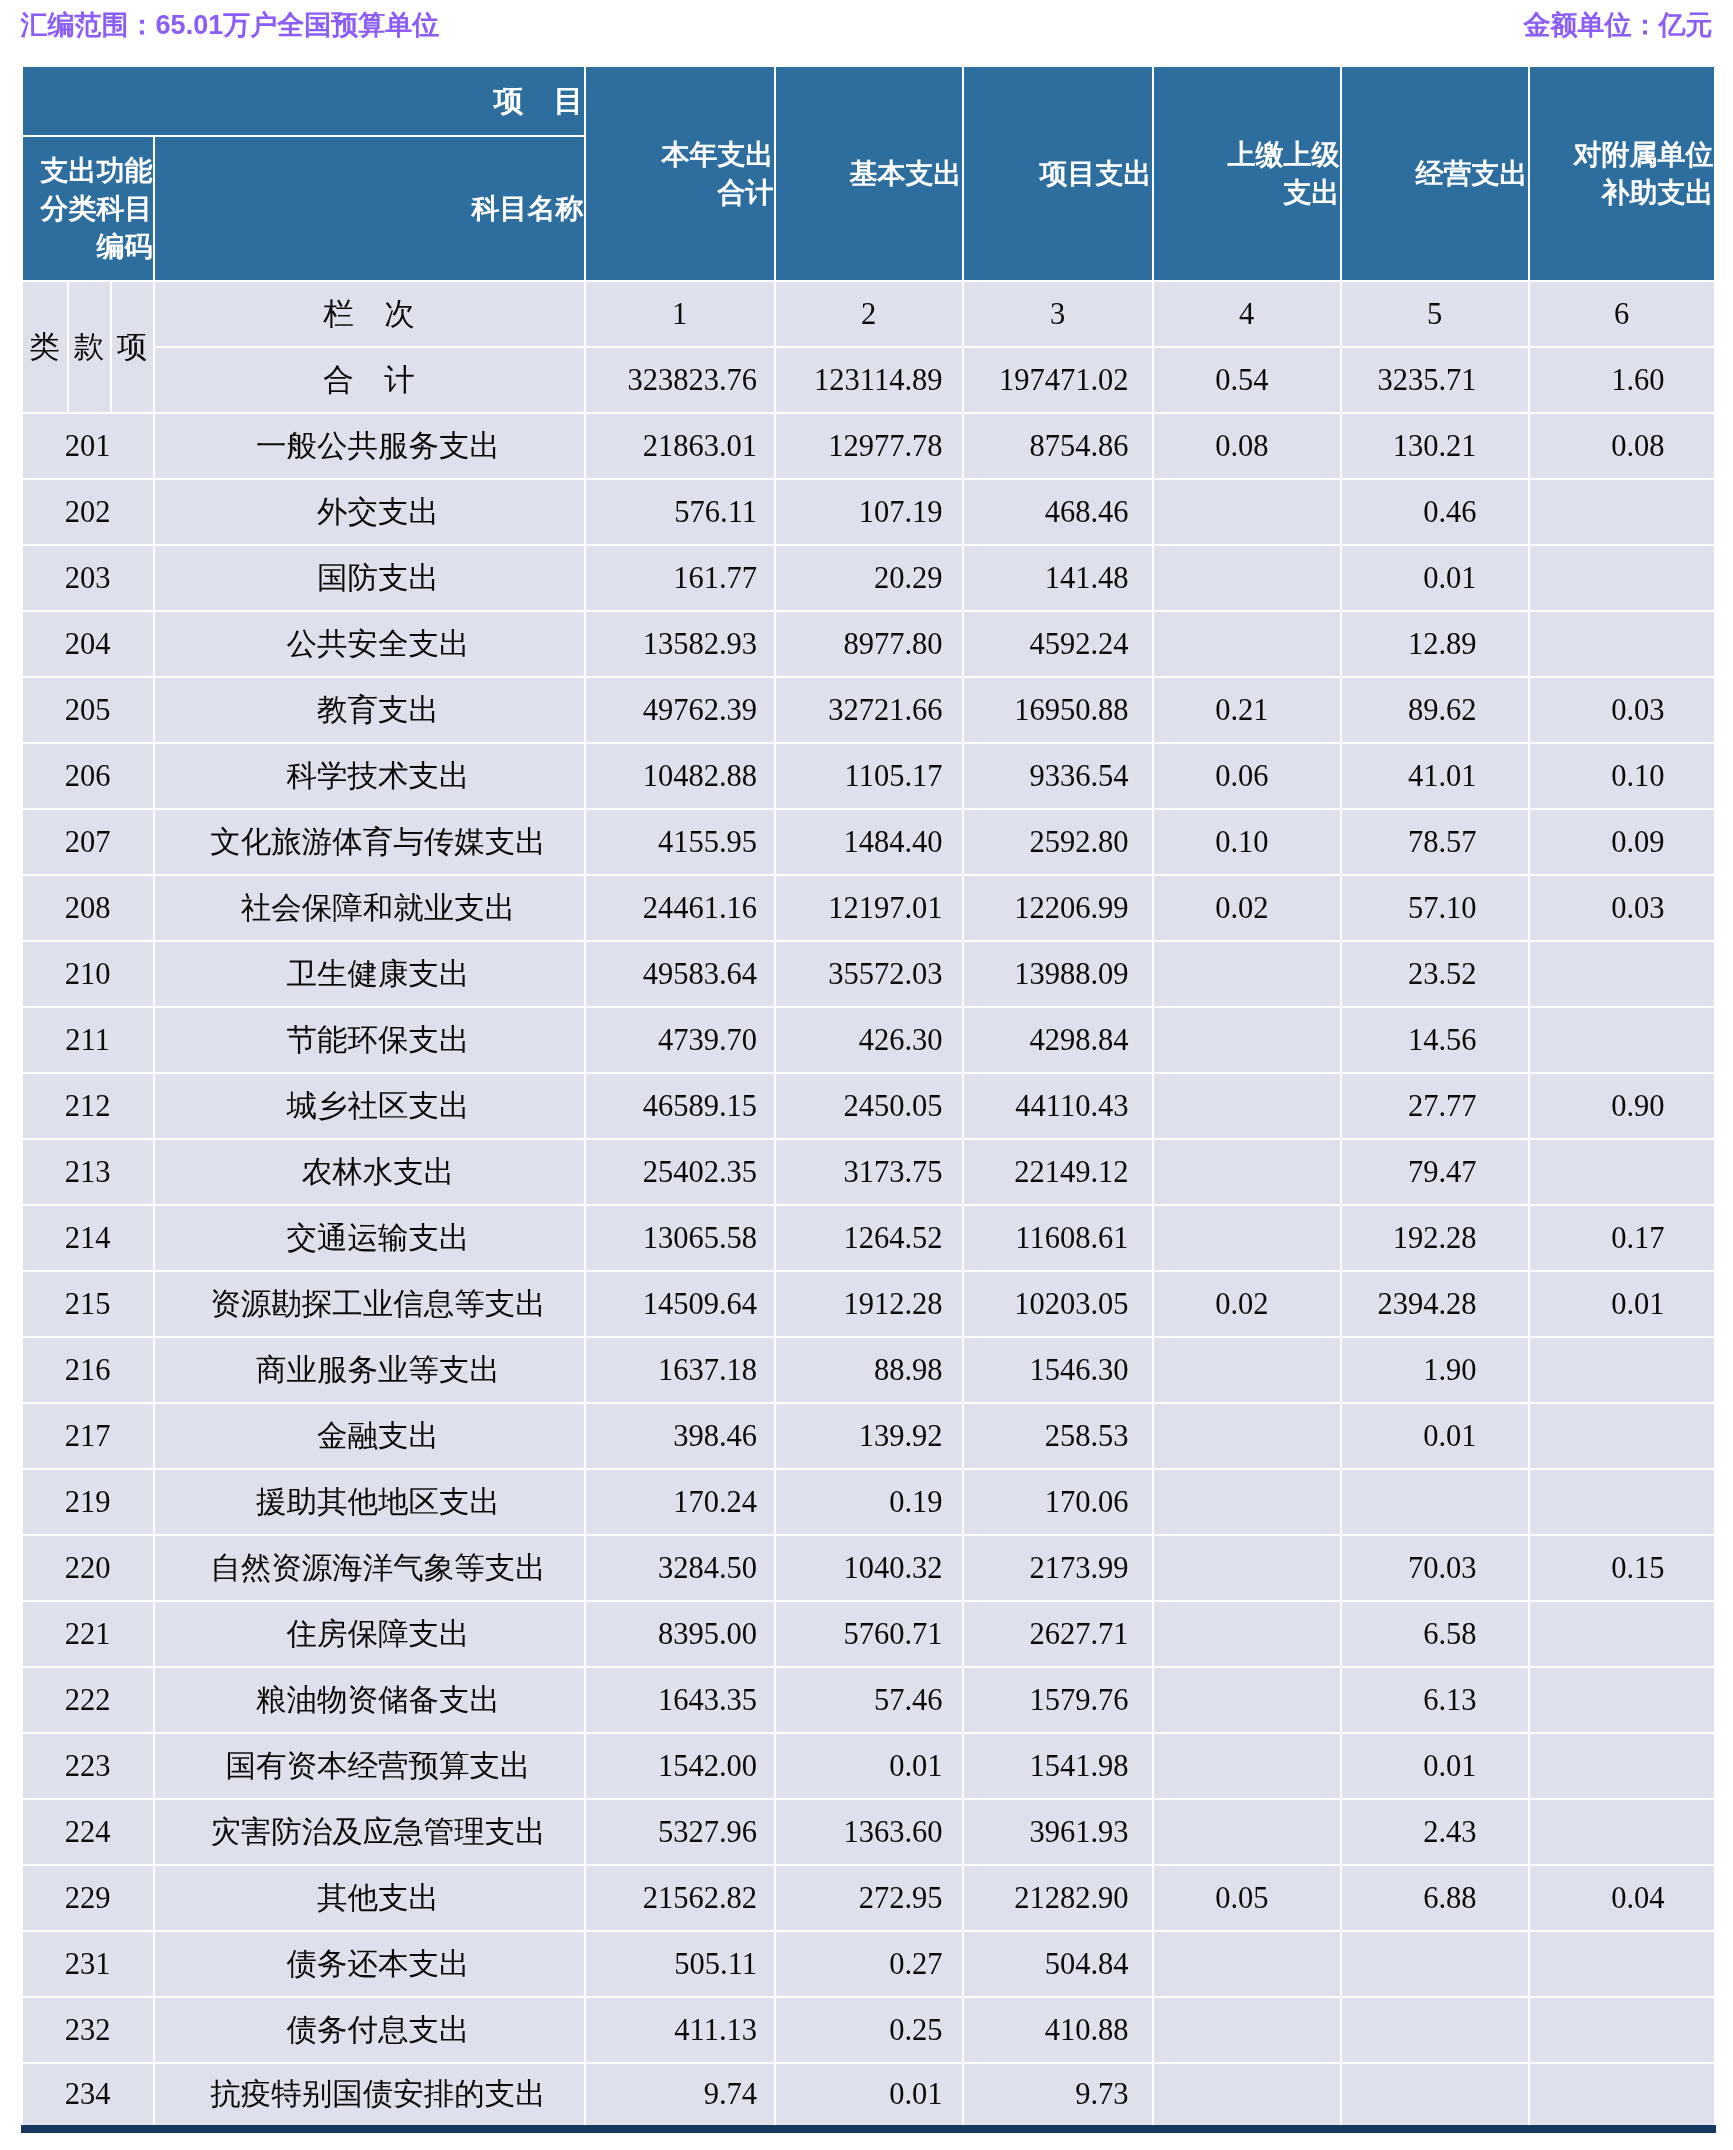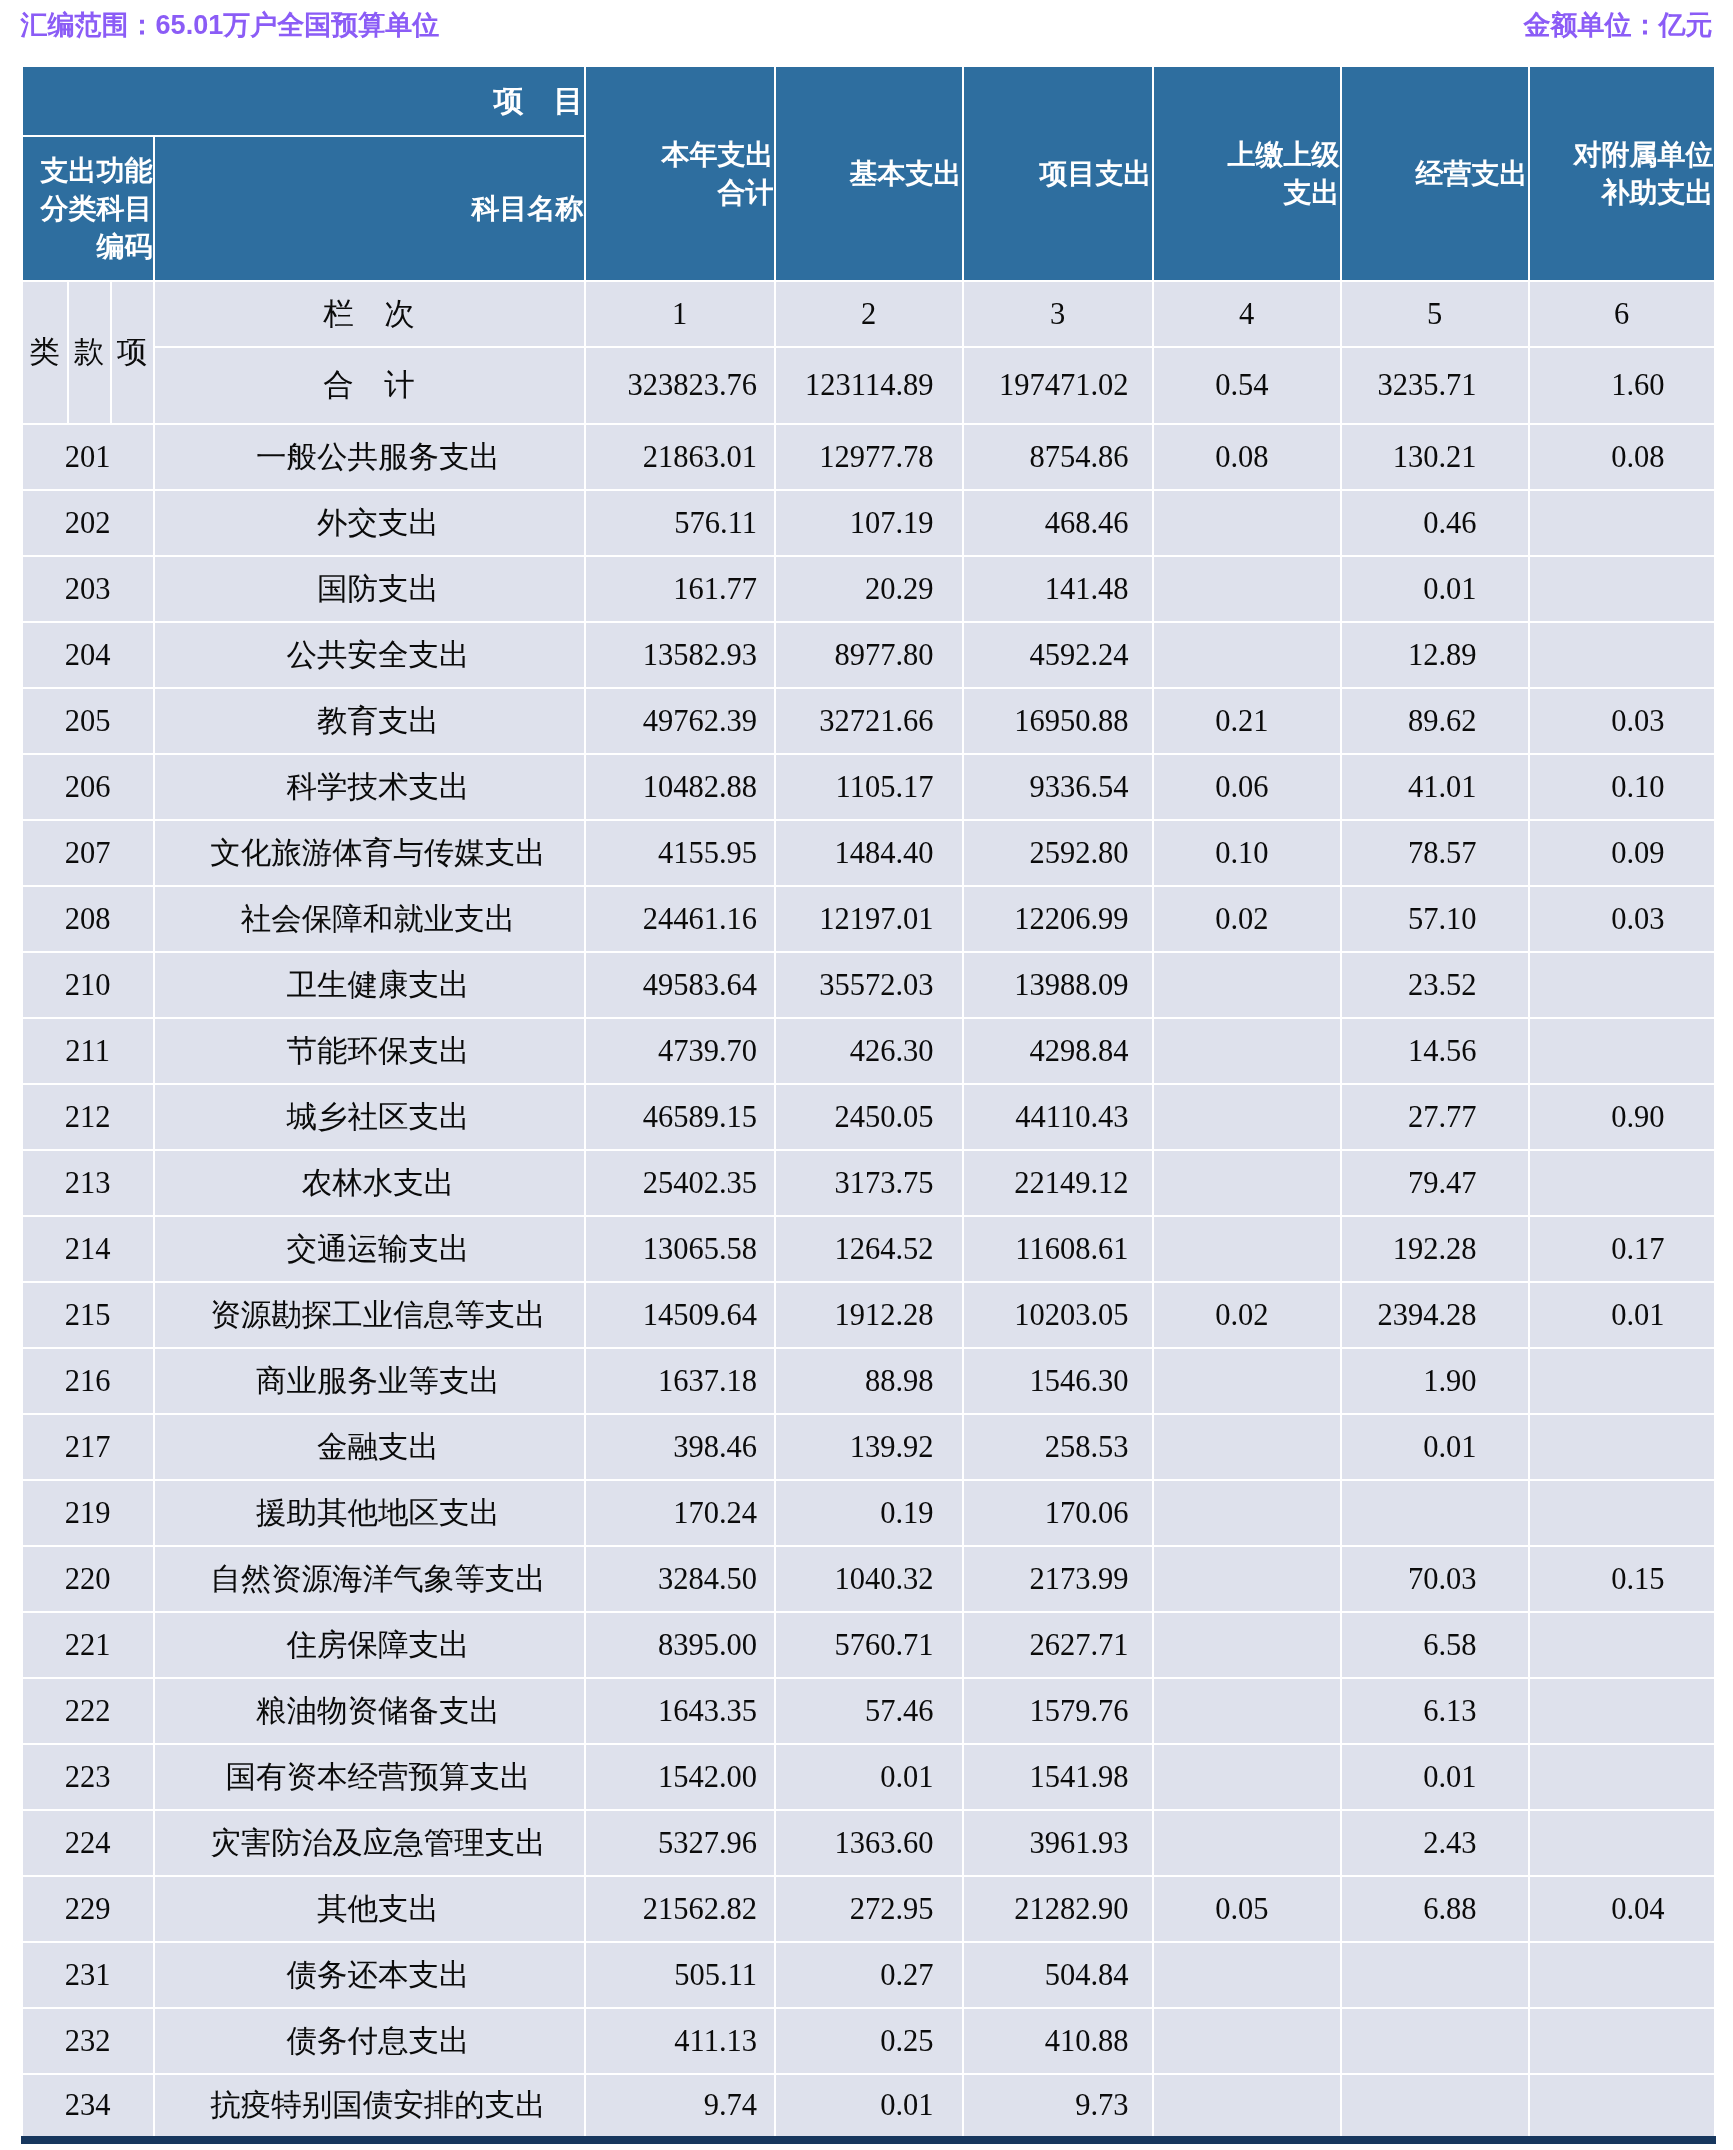--- a/index.html
+++ b/index.html
@@ -26,31 +26,31 @@
   td,th{border:2.5px solid #ffffff;overflow:hidden;vertical-align:middle;padding:0;}
   thead th{
     background:#2e6e9f;color:#ffffff;
     font-family:"Liberation Sans","DejaVu Sans",sans-serif;
     font-weight:700;font-size:28px;line-height:38px;
     white-space:pre-line;text-align:right;
   }
   th.proj{font-size:30px;height:68px;}
   tr.r-head2{height:145px;}
   tr.r-lanci{height:66px;}
-  tr.r-total{height:77px;}
+  tr.r-total{height:66px;}
   tbody tr{height:66px;}
   tbody td, tr.r-lanci td, tr.r-total td{background:#dee1ec;font-size:30.5px;}
   td.code-sub{text-align:center;font-size:31px;}
   td.lanci-label,td.total-label{text-align:center;font-size:31px;}
   td.lanci-num{text-align:center;font-size:30px;}
   td.row-code{text-align:center;}
   td.row-name{text-align:center;padding-left:18px;}
   td.num{text-align:right;}
   td.c1{padding-right:16.5px;}
-  td.c2{padding-right:28px;}
+  td.c2{padding-right:19px;}
   td.c3{padding-right:23px;}
   td.c4{padding-right:71px;}
   td.c5{padding-right:51px;}
   td.c6{padding-right:49px;}
 </style>
 </head>
 <body>
 
 <div class="titlebar">
   <div class="title-note">汇编范围：65.01万户全国预算单位</div>

